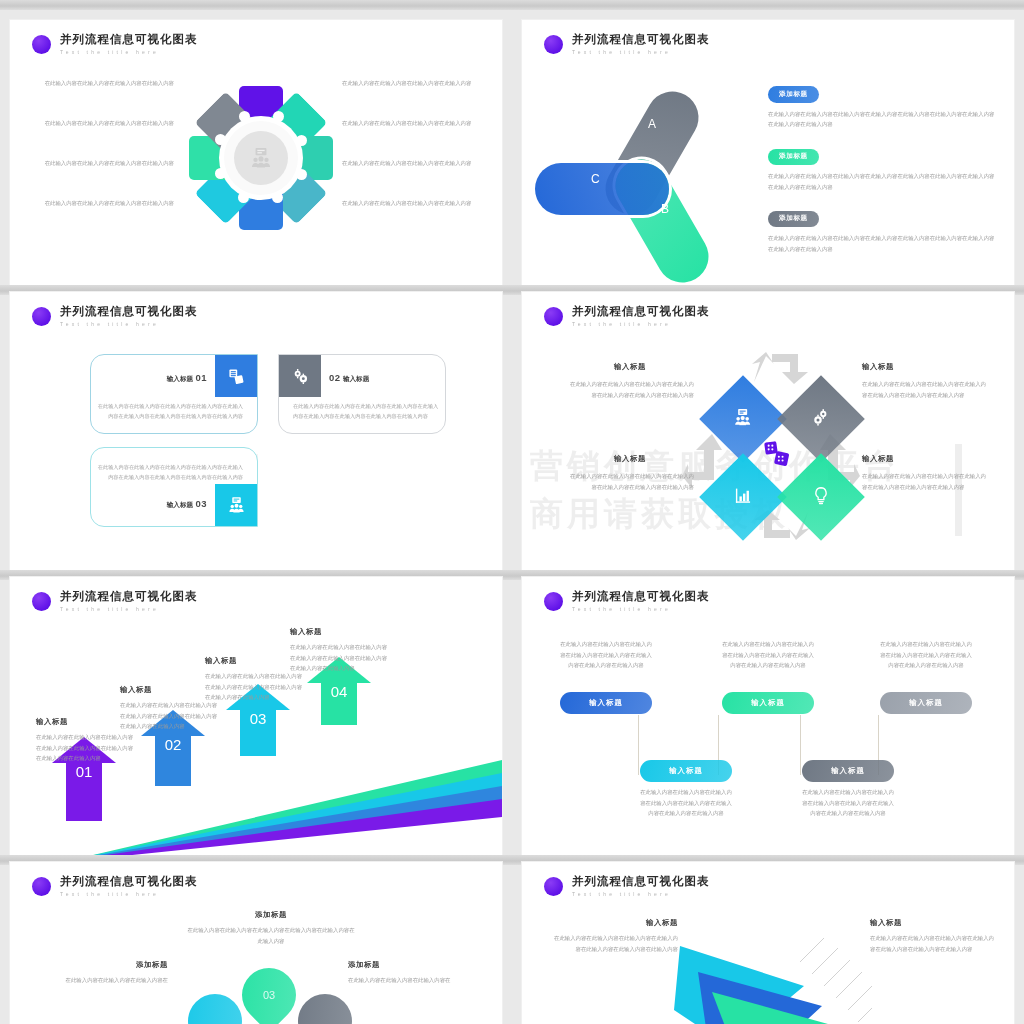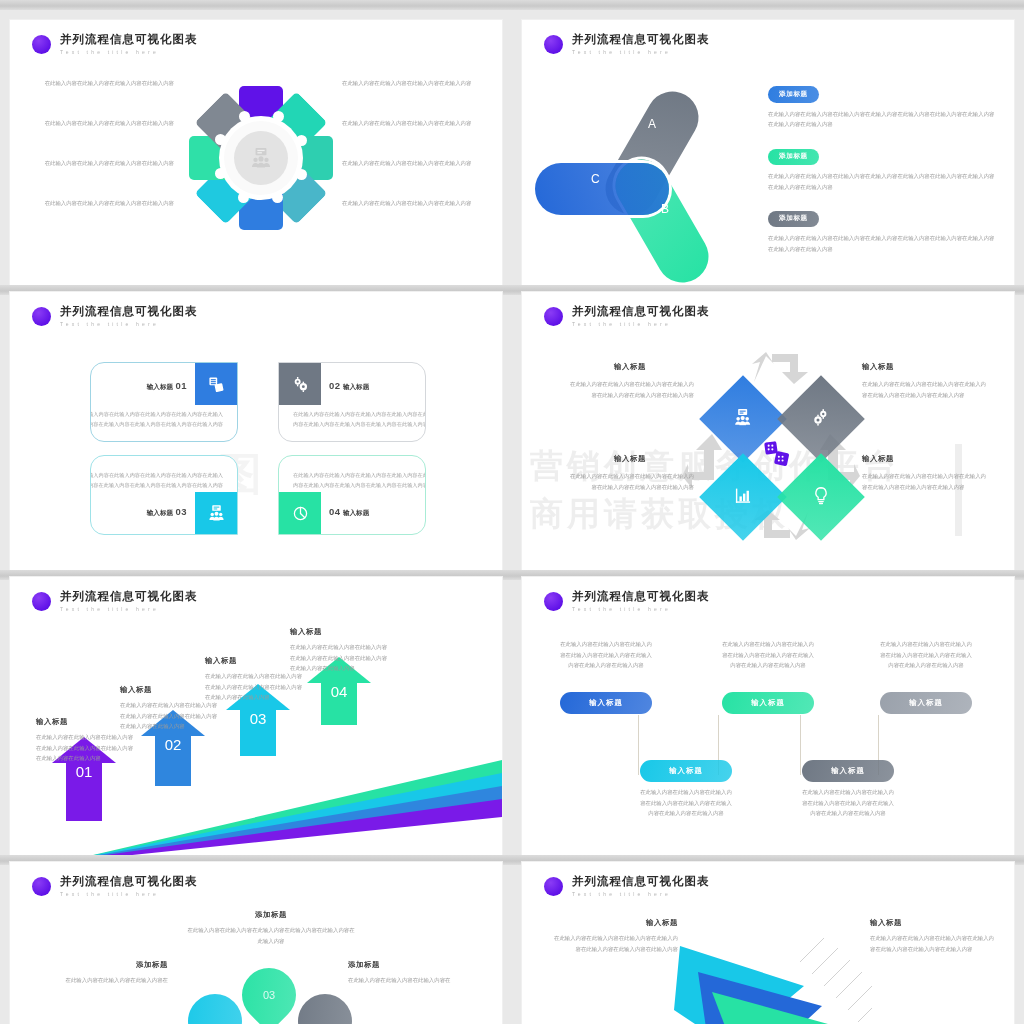--- a/index.html
+++ b/index.html
@@ -79,21 +79,21 @@
   .s2-right{ position:absolute; left:246px; top:62px; width:230px; }
   .badge{
     display:inline-block; color:#fff; font-size:6.6px; font-weight:700;
     padding:3.6px 11px; border-radius:9px;
     font-family:"DejaVu Sans",sans-serif; letter-spacing:.6px;
   }
   .s2-row{ margin-bottom:14px; }
   .s2-row .body-txt{ margin-top:6px; line-height:2.0; }
 
   
-  .card{ position:absolute; width:148px; height:80px; border-radius:14px; background:#fff; overflow:hidden;margin-top:8px; }
+  .card{ position:absolute; width:168px; height:80px; border-radius:14px; background:#fff; overflow:hidden; }
   .card-ico{ position:absolute; width:42px;height:42px; display:flex;align-items:center;justify-content:center; color:#fff; }
   .card-head{ position:absolute; font-size:6.6px; color:#3d3d3d; font-weight:700; font-family:"DejaVu Sans",sans-serif;}
   .card-num{ font-size:9.5px; color:#4a4a4a; font-family:"Liberation Sans",sans-serif; letter-spacing:.5px;}
   .card-body{ position:absolute; width:150px; font-size:5.2px; color:#a2a2a2; line-height:2.0; font-family:"DejaVu Sans",sans-serif;}
 
   
   .dia{ position:absolute; width:62px;height:62px; transform:rotate(45deg);
         display:flex;align-items:center;justify-content:center; }
   .dia > span{ transform:rotate(-45deg); color:#fff; }
   .cyc-arrow{ position:absolute; color:#d8d8d8; font-size:30px; line-height:1; }
@@ -316,34 +316,20 @@
                 <path d="M14 21c0-3 2-4.6 4-4.6S22 18 22 21z"></path>
               </svg>
           </div>
           <div class="card-head" style="right:50px;bottom:16px;">
             <span>输入标题</span>
             <span class="card-num">03</span>
           </div>
           <div class="card-body" style="right:14px;top:14px;text-align:right;">在此输入内容在此输入内容在此输入内容在此输入内容在此输入内容在此输入内容在此输入内容在此输入内容在此输入内容</div>
         </div>
 
-        <div class="card" id="card3" style="left:268px;top:155px;border:1px solid #a8ecd6;border-bottom-left-radius:0;">
-          <div class="card-ico" id="ico3" style="left: 0px; bottom: 0px; background: rgb(39, 226, 164);">
-            <svg width="17" height="17" viewBox="0 0 24 24" fill="none" stroke="#fff" stroke-width="1.8">
-                <circle cx="12" cy="12" r="8.6"></circle>
-                <path d="M12 12V3.4" stroke-linecap="round"></path>
-                <path d="M12 12l6.1 6.1" stroke-linecap="round"></path>
-              </svg>
-          </div>
-          <div class="card-head" style="left:50px;bottom:16px;">
-            <span class="card-num">04</span>
-            <span>输入标题</span>
-          </div>
-          <div class="card-body" style="left:14px;top:14px;text-align:left;">在此输入内容在此输入内容在此输入内容在此输入内容在此输入内容在此输入内容在此输入内容在此输入内容在此输入内容</div>
-        </div>
       </div>
     </div>
 
     <div class="cell r2">
       <div class="band"></div>
       <div class="slide">
         <div class="hdr">
           <div class="hdr-dot"></div>
           <div class="hdr-txt">
             <div class="hdr-title">并列流程信息可视化图表</div>

